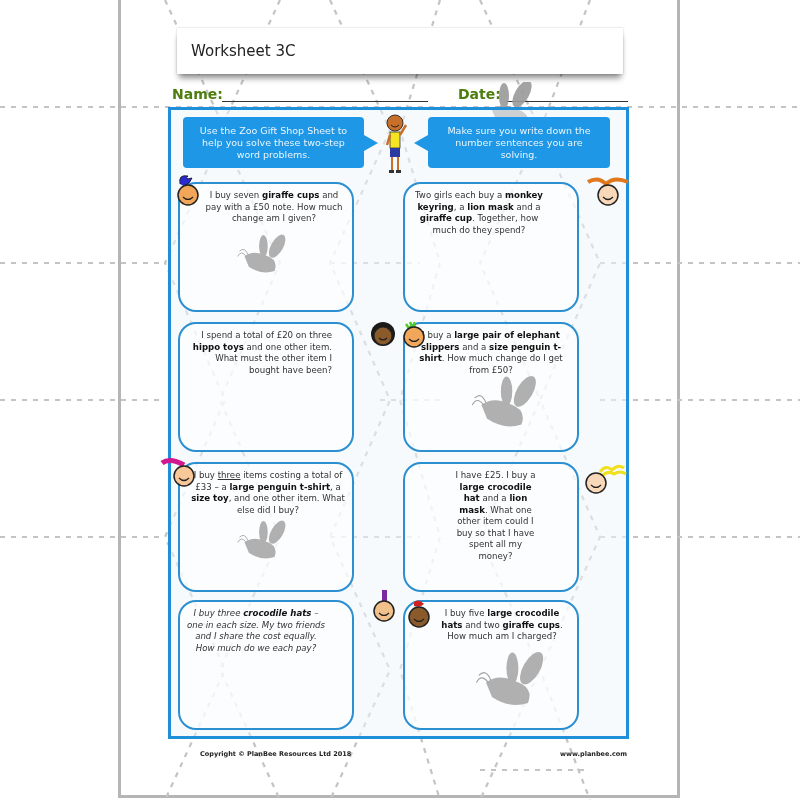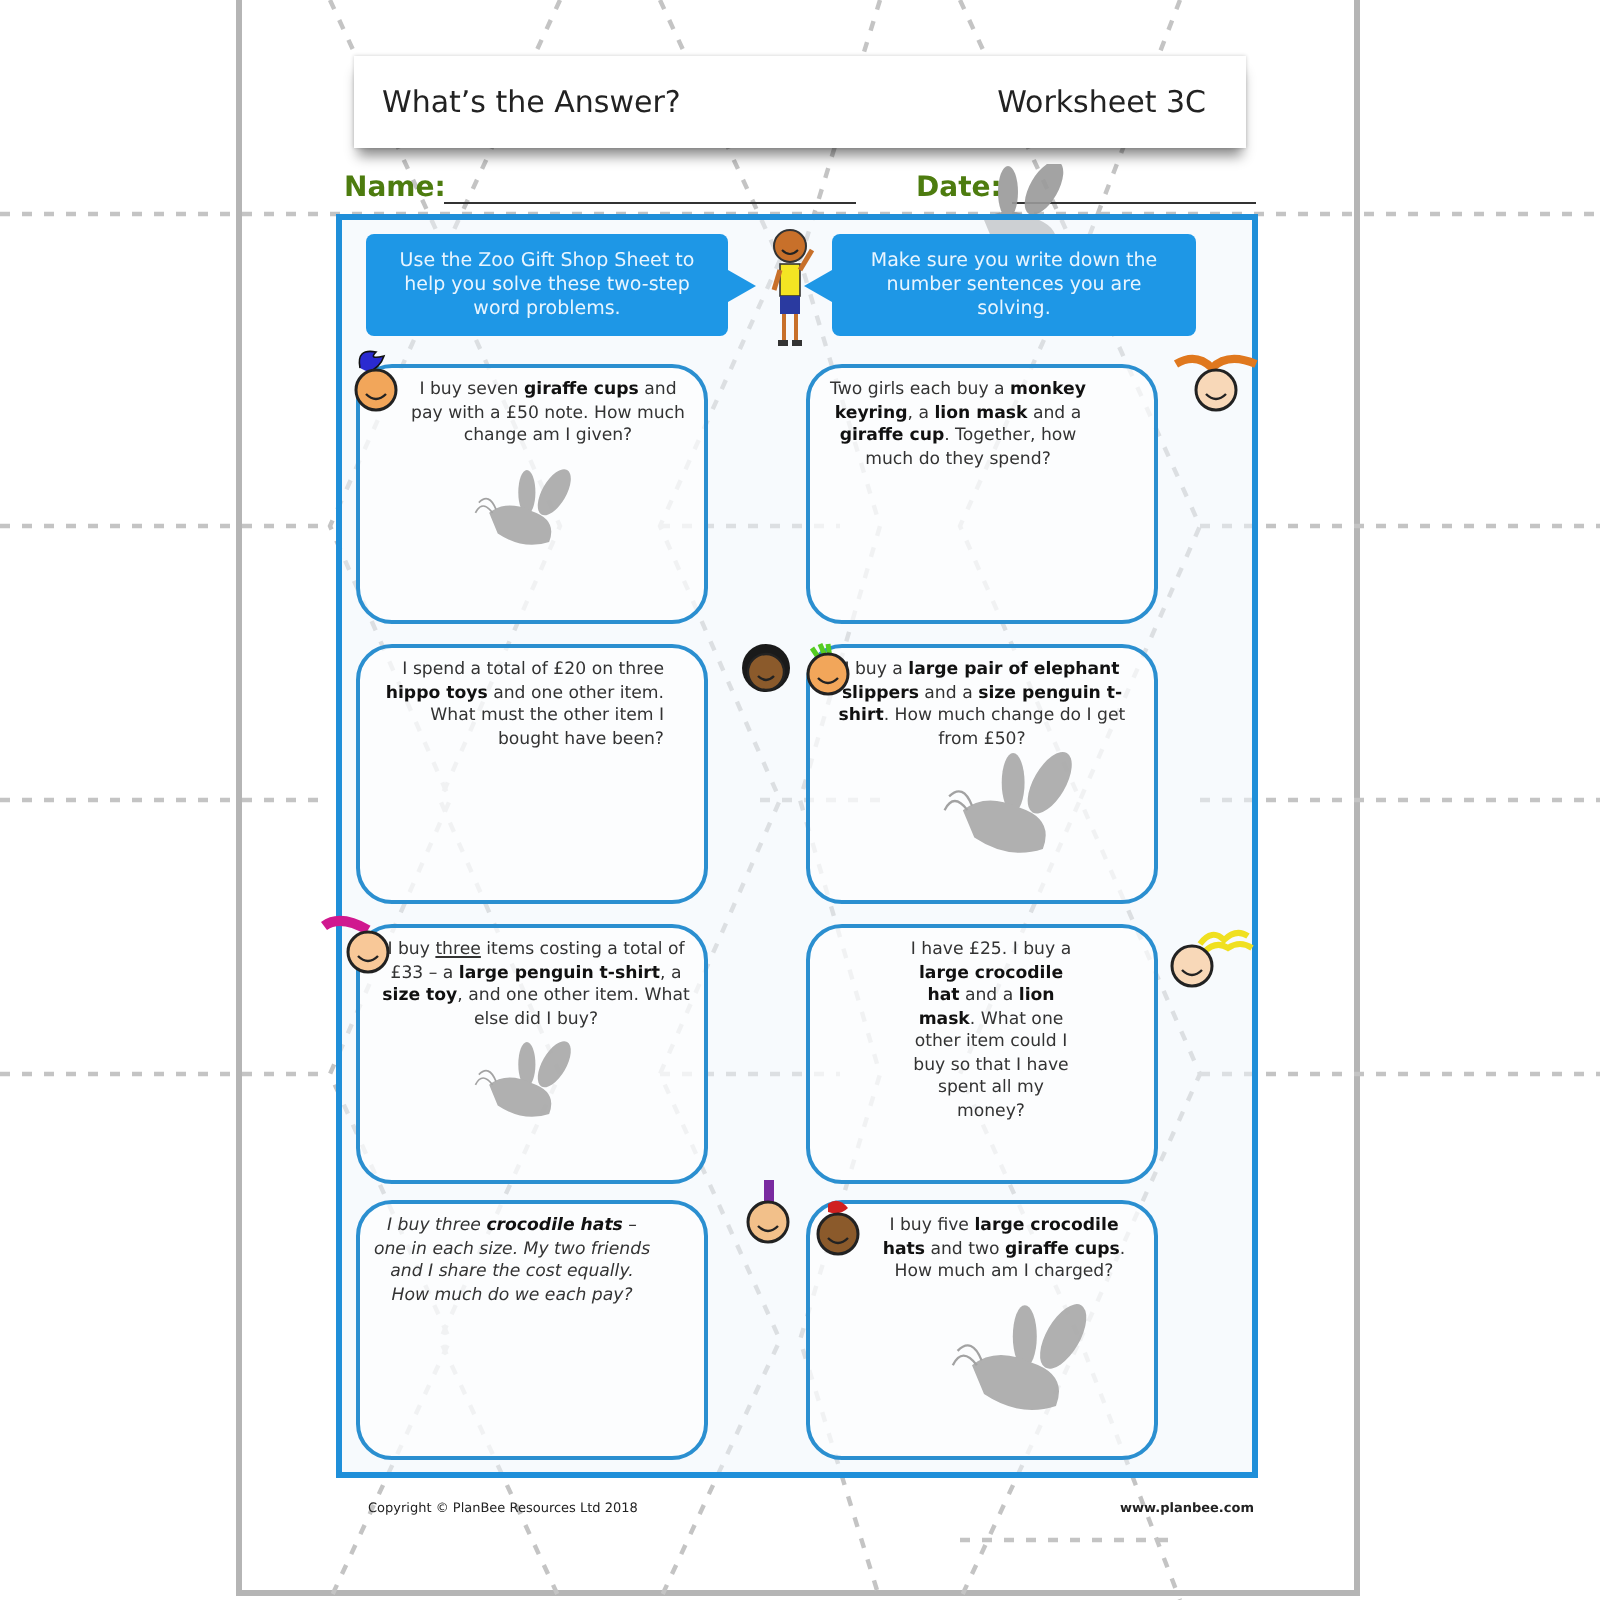--- a/index.html
+++ b/index.html
@@ -35,21 +35,21 @@
   .frame {
     position: absolute; left: 168px; top: 107px; width: 461px; height: 632px;
     border: 3px solid #1f8fd9; box-sizing: border-box; background: rgba(240,246,252,0.55);
   }
   .callout {
     position: absolute; top: 117px; height: 51px; background: #1e97e6; border-radius: 4px;
     color: #e8f5ff; font-size: 9.5px; text-align: center; line-height: 12px;
     display: flex; align-items: center; justify-content: center; box-sizing: border-box; padding: 0 10px;
   }
   .callout.left { left: 183px; width: 181px; }
-  .callout.right { left: 416px; width: 182px; }
+  .callout.right { left: 428px; width: 182px; }
   .callout.left::after {
     content: ""; position: absolute; right: -14px; top: 18px;
     border-top: 8px solid transparent; border-bottom: 8px solid transparent; border-left: 14px solid #1e97e6;
   }
   .callout.right::before {
     content: ""; position: absolute; left: -14px; top: 18px;
     border-top: 8px solid transparent; border-bottom: 8px solid transparent; border-right: 14px solid #1e97e6;
   }
   .card {
     position: absolute; width: 176px; height: 130px;
@@ -58,21 +58,21 @@
   .card .q {
     position: absolute; left: 6px; right: 6px; top: 6px;
     font-family: "DejaVu Sans", sans-serif; font-size: 8.6px; line-height: 11.5px; color: #333;
     text-align: center;
   }
   .card .q b { color: #111; font-weight: bold; }
   .card .q u { text-decoration: underline; }
   .face { position: absolute; width: 34px; height: 34px; }
   .bee { position: absolute; width: 70px; height: 55px; opacity: 0.9; }
   .footer-left {
-    position: absolute; left: 156px; top: 750px; font-size: 6.5px; font-weight: normal; color: #222; padding-left: 28px;
+    position: absolute; left: 172px; top: 750px; font-size: 6.5px; font-weight: bold; color: #222; padding-left: 28px;
   }
   .footer-right {
     position: absolute; right: 173px; top: 750px; font-size: 6.5px; font-weight: bold; color: #222;
   }
   .boy { position: absolute; left: 382px; top: 113px; width: 30px; height: 62px; }
 </style>
 </head>
 <body>
 
 <div class="page"></div>
@@ -94,21 +94,20 @@
     <polyline points="165,0 225,130 165,263 225,400 165,537 225,670 165,800"></polyline>
     <polyline points="280,0 220,130 280,263 220,400 280,537 220,670 280,800"></polyline>
     <polyline points="330,0 390,130 330,263 390,400 330,537 390,670 330,800"></polyline>
     <polyline points="440,0 400,130 440,263 400,400 440,537 400,670 440,800"></polyline>
     <polyline points="480,0 540,130 480,263 540,400 480,537 540,670 480,800"></polyline>
     <polyline points="590,0 540,130 600,263 540,400 600,537 540,670 590,800"></polyline>
   </g>
 </svg>
 
 <div class="title-box">
-  <span>What’s the Answer?</span>
   <span>Worksheet 3C</span>
 </div>
 
 <div class="name-row">
   <span class="name-label">Name:</span>
   <span class="name-line"></span>
   <span class="date-label">Date:</span>
   <span class="date-line"></span>
 </div>
 

